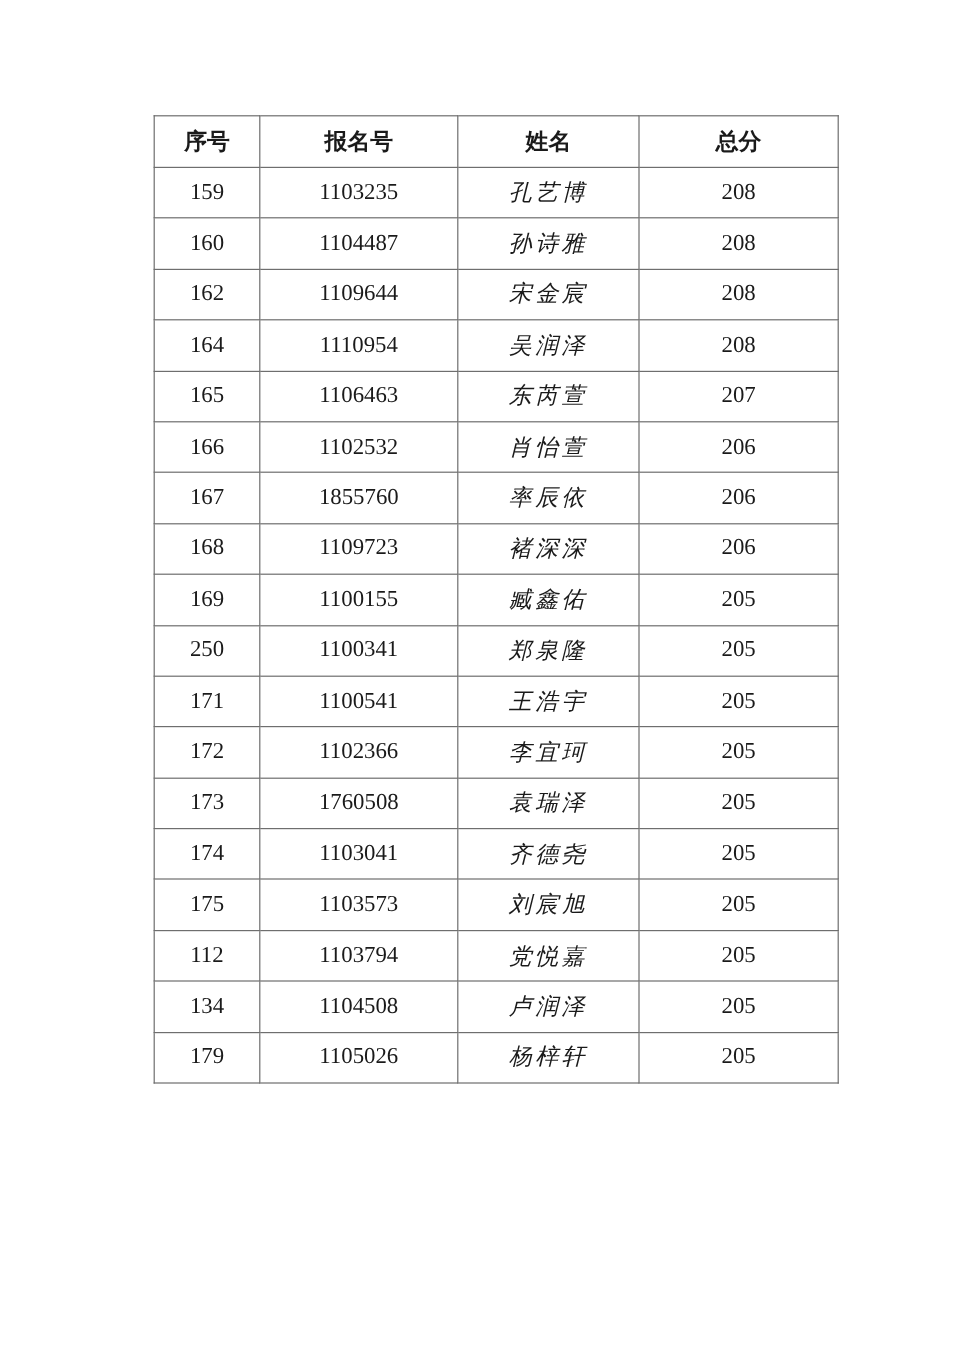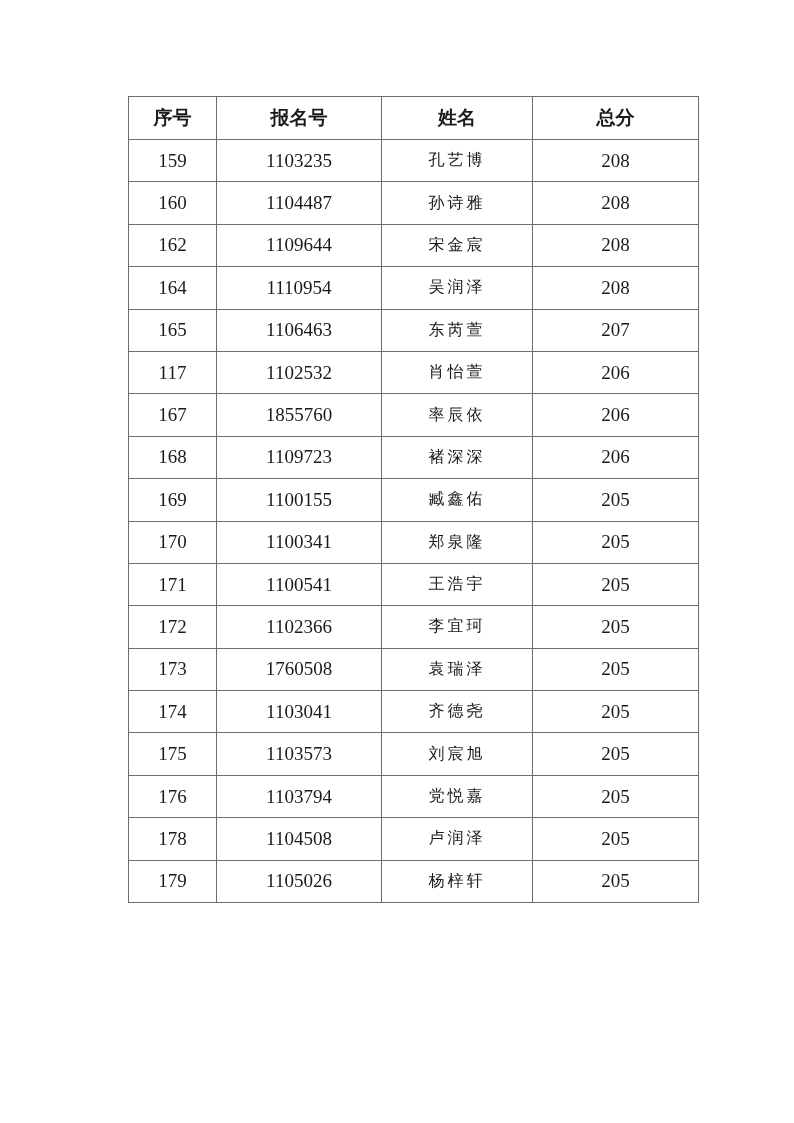--- a/index.html
+++ b/index.html
@@ -44,22 +44,23 @@
       font-weight: bold;
       font-size: 19px;
     }
     table.score-table td {
       height: 41.4px;
       font-family: "Liberation Serif", "DejaVu Serif", serif;
       font-size: 19px;
     }
     table.score-table td.name {
       font-family: "DejaVu Serif", serif;
-      font-size: 16px;
+      font-size: 19px;
       letter-spacing: 3px;
+      font-style: italic;
     }
     col.c1 { width: 88px; }
     col.c2 { width: 165px; }
     col.c3 { width: 151px; }
     col.c4 { width: 166px; }
   </style>
 </head>
 <body>
 
 <div class="page">
@@ -103,21 +104,21 @@
           <td class="name">吴润泽</td>
           <td>208</td>
         </tr>
         <tr>
           <td>165</td>
           <td>1106463</td>
           <td class="name">东芮萱</td>
           <td>207</td>
         </tr>
         <tr>
-          <td>117</td>
+          <td>166</td>
           <td>1102532</td>
           <td class="name">肖怡萱</td>
           <td>206</td>
         </tr>
         <tr>
           <td>167</td>
           <td>1855760</td>
           <td class="name">率辰依</td>
           <td>206</td>
         </tr>
@@ -127,21 +128,21 @@
           <td class="name">褚深深</td>
           <td>206</td>
         </tr>
         <tr>
           <td>169</td>
           <td>1100155</td>
           <td class="name">臧鑫佑</td>
           <td>205</td>
         </tr>
         <tr>
-          <td>170</td>
+          <td>250</td>
           <td>1100341</td>
           <td class="name">郑泉隆</td>
           <td>205</td>
         </tr>
         <tr>
           <td>171</td>
           <td>1100541</td>
           <td class="name">王浩宇</td>
           <td>205</td>
         </tr>
@@ -163,27 +164,27 @@
           <td class="name">齐德尧</td>
           <td>205</td>
         </tr>
         <tr>
           <td>175</td>
           <td>1103573</td>
           <td class="name">刘宸旭</td>
           <td>205</td>
         </tr>
         <tr>
-          <td>176</td>
+          <td>112</td>
           <td>1103794</td>
           <td class="name">党悦嘉</td>
           <td>205</td>
         </tr>
         <tr>
-          <td>178</td>
+          <td>134</td>
           <td>1104508</td>
           <td class="name">卢润泽</td>
           <td>205</td>
         </tr>
         <tr>
           <td>179</td>
           <td>1105026</td>
           <td class="name">杨梓轩</td>
           <td>205</td>
         </tr>

